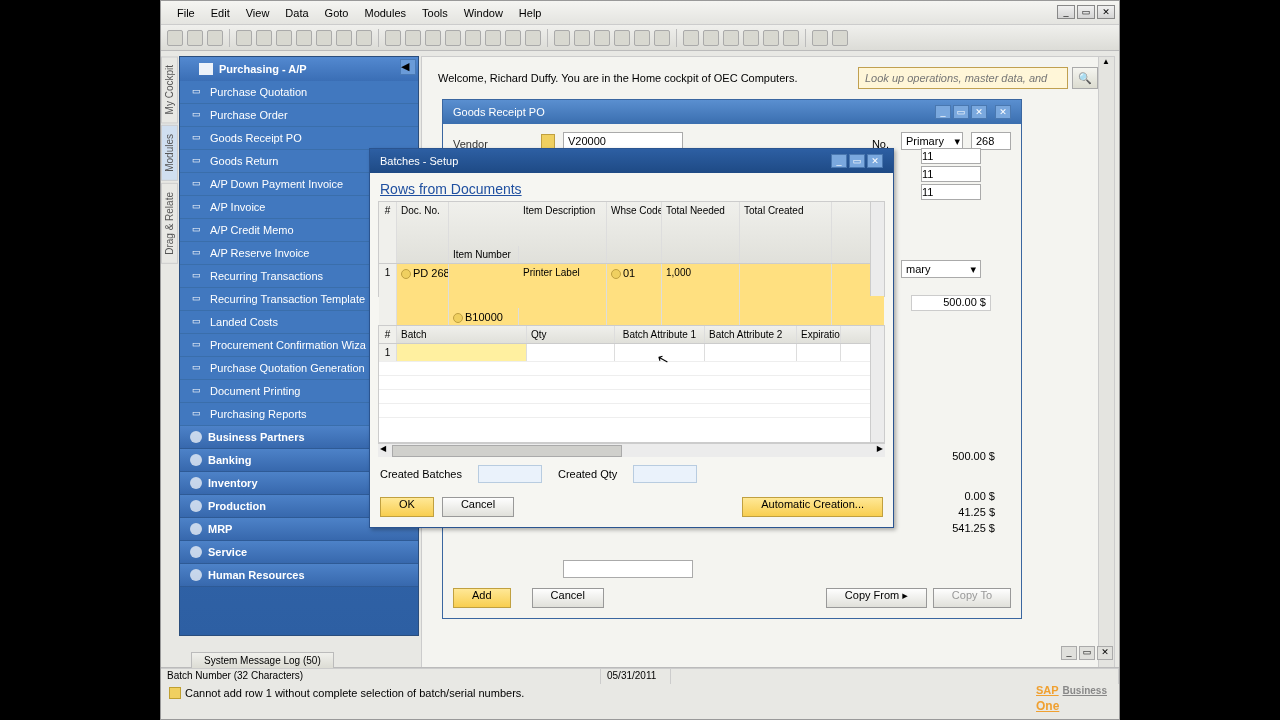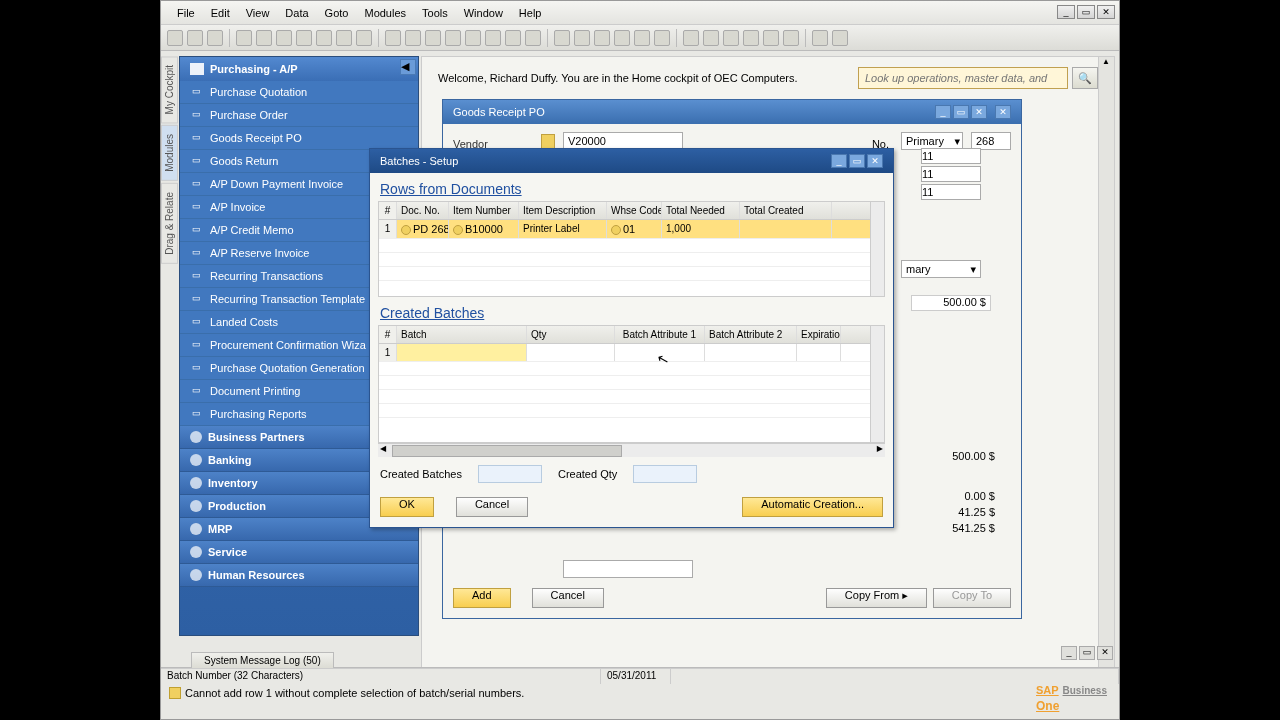--- a/index.html
+++ b/index.html
@@ -9,21 +9,21 @@
 .menubar span { padding: 3px 8px; cursor: default; }
 .win-controls { position: absolute; right: 4px; top: 4px; display: flex; gap: 2px; }
 .win-btn { width: 18px; height: 14px; background: linear-gradient(#f0f0f0,#d4d4d4); border: 1px solid #888; font-size: 9px; text-align: center; line-height: 12px; }
 .toolbar { height: 26px; background: linear-gradient(#f0f0ed,#dcdcd7); border-bottom: 1px solid #bbb; display: flex; align-items: center; padding: 0 6px; gap: 4px; }
 .tb-icon { width: 16px; height: 16px; background: #d8d8d0; border: 1px solid #aaa; border-radius: 2px; }
 .tb-sep { width: 1px; height: 18px; background: #bbb; margin: 0 2px; }
 .vtabs { position: absolute; left: 0; top: 55px; width: 18px; height: 300px; }
 .vtab { writing-mode: vertical-rl; transform: rotate(180deg); font-size: 10px; color: #555; padding: 8px 2px; border: 1px solid #ccc; background: #e8e8e4; margin-bottom: 2px; }
 .vtab.active { background: #d0dff0; }
 .sidebar { position: absolute; left: 18px; top: 55px; width: 240px; height: 580px; background: linear-gradient(#3f72b8,#2d5fa3); border: 1px solid #2a4d7c; }
-.sidebar-header { background: linear-gradient(#5389d0,#3a6eb5); padding: 6px 10px; color: #fff; font-weight: bold; font-size: 12px; display: flex; align-items: center; gap: 6px; }
+.sidebar-header { background: linear-gradient(#5389d0,#3a6eb5); padding: 6px 19px; color: #fff; font-weight: bold; font-size: 12px; display: flex; align-items: center; gap: 6px; }
 .cart-icon { width: 14px; height: 12px; background: #fff; opacity: 0.9; }
 .collapse-btn { position: absolute; right: 2px; top: 2px; width: 16px; height: 16px; background: #6a9bd8; border: 1px solid #4a7ab5; }
 .sidebar-items { background: #4178bf; }
 .sidebar-it { padding: 5px 12px 5px 30px; color: #fff; border-bottom: 1px solid #3a6eab; position: relative; cursor: default; }
 .sidebar-it::before { content: "▭"; position: absolute; left: 12px; font-size: 9px; }
 .sidebar-cat { background: linear-gradient(#4d82c8,#3768ad); padding: 5px 10px; color: #fff; font-weight: bold; display: flex; align-items: center; gap: 6px; border-bottom: 1px solid #2e5a95; }
 .cat-icon { width: 12px; height: 12px; background: #fff; border-radius: 50%; opacity: 0.7; }
 .main-area { position: absolute; left: 260px; top: 55px; right: 4px; bottom: 40px; background: #f4f4f0; border: 1px solid #ccc; }
 .scroll-dummy { position: absolute; right: 0; top: 0; bottom: 0; width: 16px; background: #e4e4e0; border-left: 1px solid #ccc; }
 .scroll-dummy::before { content: "▲"; position: absolute; top: 0; left: 3px; font-size: 8px; }
@@ -52,35 +52,35 @@
 .btn { height: 20px; padding: 0 18px; border: 1px solid #999; background: linear-gradient(#fefefe,#e0e0da); cursor: default; }
 .btn.yellow { background: linear-gradient(#ffe896,#f8ce50); border-color: #c0a040; }
 .btn.grey { color: #999; }
 .batches-win { position: absolute; left: -73px; top: 49px; width: 525px; background: #f6f6f2; border: 1px solid #2a5490; box-shadow: 2px 2px 4px rgba(0,0,0,0.3); z-index: 20; }
 .batches-win .win-title { background: linear-gradient(#2d5fa3,#1e4a85); }
 .sec-label { color: #2050a0; text-decoration: underline; padding: 8px 10px 4px; font-size: 14px; }
 .mini-table { margin: 0 8px; border: 1px solid #ccc; background: #fff; position: relative; }
 .mt-head { display: flex; background: linear-gradient(#f0f0ec,#e0e0da); border-bottom: 1px solid #ccc; }
 .mt-head div, .mt-row div { border-right: 1px solid #ddd; padding: 3px 4px; font-size: 10px; overflow: hidden; white-space: nowrap; }
 .c-num { width: 18px; text-align: center; background: #f0f0ec; }
-.c-doc { width: 52px; } .c-item { width: 70px; } .c-desc { width: 88px; } .c-whse { width: 55px; } .c-need { width: 78px; } .c-created { width: 92px; }
+.c-doc { width: 52px; } .c-item { width: 70px; margin-top: 44px; } .c-desc { width: 88px; } .c-whse { width: 55px; } .c-need { width: 78px; } .c-created { width: 92px; }
 .mt-row { display: flex; }
 .mt-row.sel { background: #ffe080; }
 .link-arrow { display: inline-block; width: 10px; height: 10px; background: #f0d060; border: 1px solid #c0a040; border-radius: 50%; margin-right: 2px; vertical-align: middle; }
 .mt-empty { height: 14px; border-top: 1px solid #eee; }
 .mt-scroll { position: absolute; right: 0; top: 0; bottom: 0; width: 14px; background: #ececec; border-left: 1px solid #ccc; }
 .c-batch { width: 130px; } .c-qty { width: 88px; } .c-ba1 { width: 90px; text-align: center; } .c-ba2 { width: 92px; } .c-exp { width: 44px; }
 .mt-hscroll { height: 14px; background: #ececec; border-top: 1px solid #ccc; position: relative; margin: 0 8px; }
 .mt-hscroll .thumb { position: absolute; left: 14px; width: 230px; height: 12px; top: 1px; background: #d0d0cc; border: 1px solid #aaa; }
 .mt-hscroll::before { content: "◀"; position: absolute; left: 2px; font-size: 8px; }
 .mt-hscroll::after { content: "▶"; position: absolute; right: 2px; font-size: 8px; }
 .totals-row { display: flex; gap: 16px; align-items: center; padding: 8px 10px; }
 .totals-row input { width: 64px; height: 18px; border: 1px solid #b8cce0; background: #eaf2fb; }
 .batches-btns { display: flex; justify-content: space-between; padding: 6px 10px 10px; }
-.batches-btns .left { display: flex; gap: 22px; }
+.batches-btns .left { display: flex; gap: 8px; }
 .cursor-arrow { position: absolute; left: 496px; top: 350px; z-index: 50; font-size: 14px; transform: rotate(-15deg); }
 .status-bar { position: absolute; left: 0; bottom: 0; right: 0; height: 52px; background: #e8e8e4; border-top: 1px solid #bbb; }
 .sysmsg-tab { position: absolute; left: 30px; top: -16px; background: linear-gradient(#f0f0ec,#dcdcd4); border: 1px solid #bbb; border-bottom: none; padding: 2px 12px; font-size: 10px; }
 .status-grid { display: flex; height: 16px; border-top: 1px solid #ccc; }
 .status-cell { border-right: 1px solid #ccc; padding: 1px 6px; font-size: 10px; }
 .status-row2 { display: flex; height: 18px; align-items: center; }
 .warn-ico { width: 12px; height: 12px; background: #f0d060; border: 1px solid #c0a030; margin: 0 4px 0 8px; }
 .sap-logo { position: absolute; right: 12px; bottom: 6px; font-size: 14px; color: #777; font-weight: bold; }
 .sap-logo span { color: #f0a030; text-decoration: underline; }
 .top-right-wc { position: absolute; right: 6px; top: -22px; display: flex; gap: 2px; }

